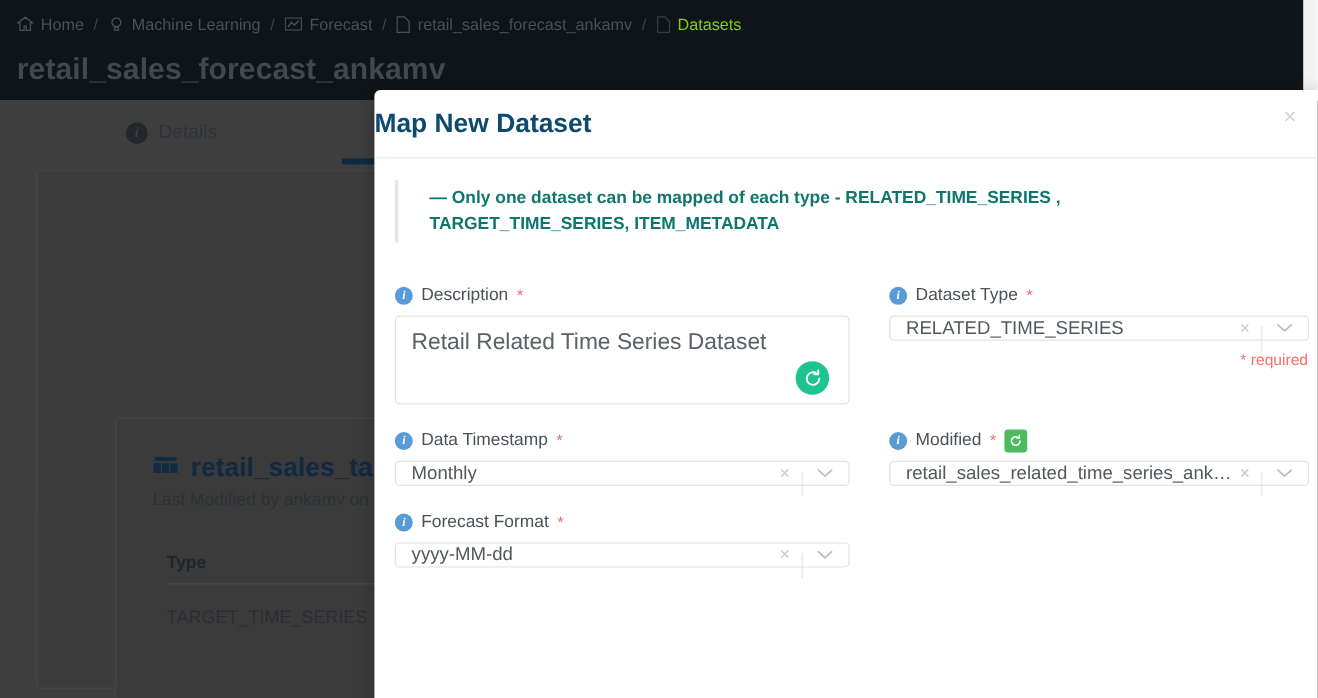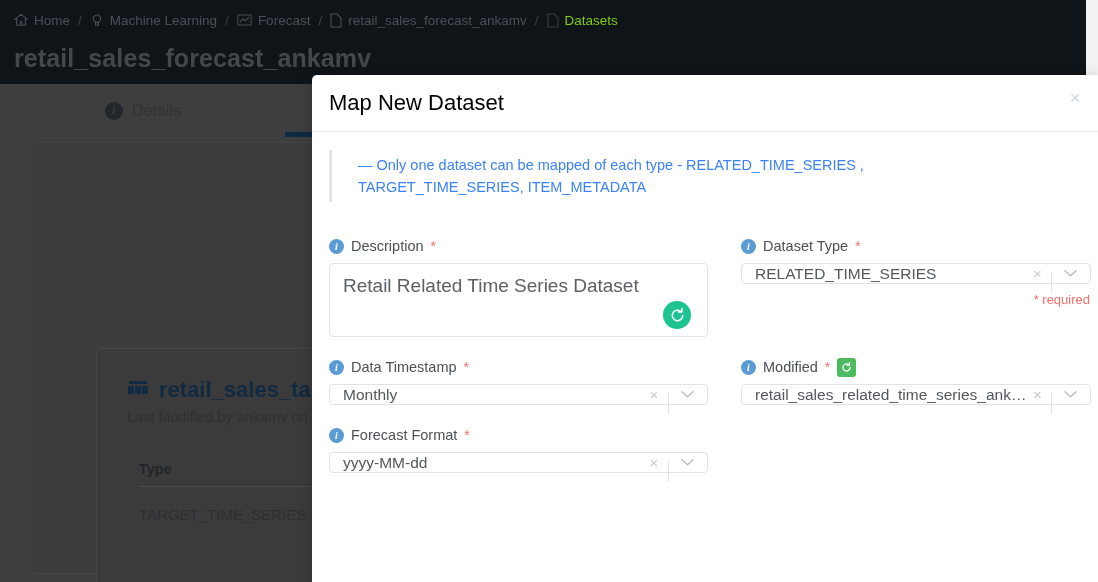--- a/index.html
+++ b/index.html
@@ -186,23 +186,22 @@
 
   .modal-head {
     position: relative;
     height: 57px;
     border-bottom: 1px solid #e7e9ec;
     display: flex;
     align-items: center;
   }
   .modal-title {
     font-size: 22px;
-    color: #000000;
-    padding-left: 17px;
-    font-weight: normal;
+    color: #0c4a6e;
+    font-weight: bold;
   }
   .modal-close {
     position: absolute;
     right: 10px;
     top: 9px;
     width: 26px;
     height: 26px;
     border: none;
     background: transparent;
     color: #d4d7dc;
@@ -215,22 +214,23 @@
   .modal-body {
     padding: 18px 17px 0 17px;
     position: relative;
   }
 
   .note {
     border-left: 3px solid #e3e6ea;
     padding: 4px 0 4px 26px;
     font-size: 14.5px;
     line-height: 22px;
-    color: #3b82f6;
+    color: #0f766e;
     max-width: 600px;
+    font-weight: bold;
   }
 
   .required-note {
     position: absolute;
     right: 8px;
     top: 160px;
     font-size: 13px;
     color: #f2706e;
   }
 

